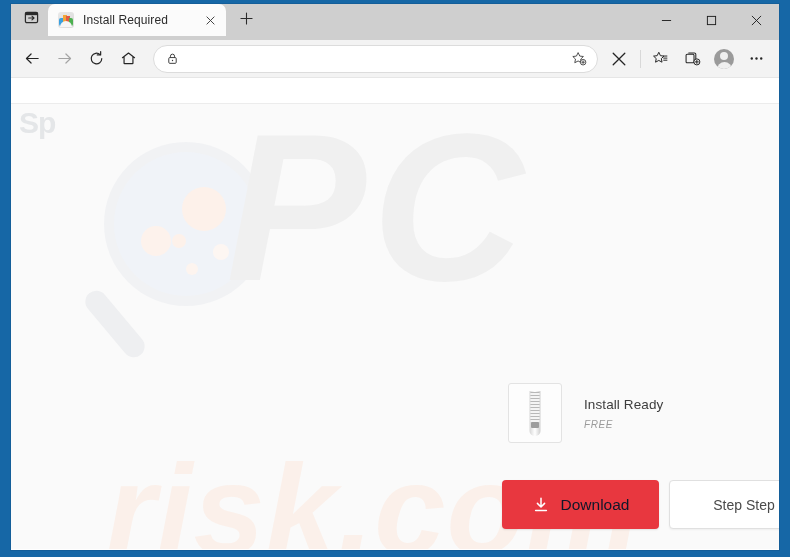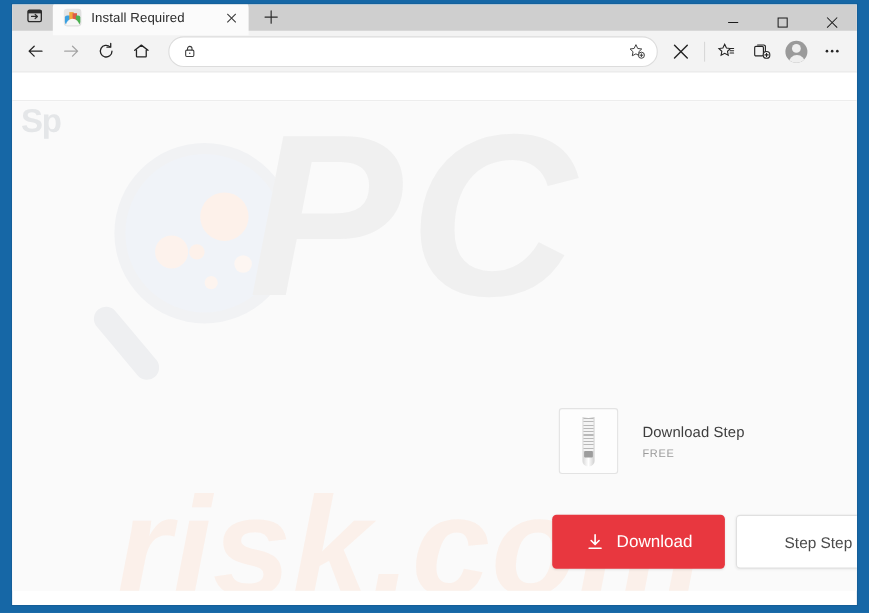--- a/index.html
+++ b/index.html
@@ -25,24 +25,24 @@
     left: 11px; top: 4px;
     width: 768px; height: 546px;
     background: #ffffff;
     overflow: hidden;
     box-shadow: 0 0 0 1px rgba(0,0,0,0.08);
   }
 
   
   .tabstrip {
     position: relative;
-    height: 24px;
+    height: 36px;
     background: #cfcfcf;
     display: flex;
-    align-items: center;
+    align-items: flex-start;
   }
 
   .tab-actions-btn {
     width: 28px; height: 26px;
     margin: 0 3px 3px 6px;
     border-radius: 3px;
     display: flex; align-items: center; justify-content: center;
     cursor: pointer;
   }
   .tab-actions-btn svg { display:block; }
@@ -299,36 +299,37 @@
   .dl-title {
     font-size: 13.5px;
     color: #3d3d3d;
     letter-spacing: .1px;
     margin-bottom: 7px;
   }
   .dl-sub {
     font-size: 10px;
     color: #9a9a9a;
     letter-spacing: .6px;
+    font-style: italic;
   }
 
   
   .btn-row {
     position: absolute;
     left: 491px; top: 376px;
     display: flex;
     align-items: flex-start;
   }
 
   .btn-download {
     width: 157px; height: 49px;
     background: #e8373f;
     border: none;
     border-radius: 4px;
-    color: #ffffff;
+    color: #0f172a;
     font-size: 15.5px;
     font-family: "Liberation Sans", sans-serif;
     display: flex;
     align-items: center;
     justify-content: center;
     gap: 11px;
     cursor: pointer;
     box-shadow: 0 1px 2px rgba(0,0,0,.10);
   }
 
@@ -509,21 +510,21 @@
       <div class="wm-pc">PC</div>
       <div class="wm-risk">risk.com</div>
 
       <div class="dl-row">
         <div class="zip-icon">
           <span class="zip-body"></span>
           <span class="zip-teeth"></span>
           <span class="zip-pull"></span>
         </div>
         <div class="dl-text">
-          <div class="dl-title">Download Step</div>
+          <div class="dl-title">Install Ready</div>
           <div class="dl-sub">FREE</div>
         </div>
       </div>
 
       <div class="btn-row">
         <button class="btn-download">
           <svg width="18" height="18" viewBox="0 0 18 18">
             <path d="M9 2.2v8.4M5.4 7.4 9 11l3.6-3.6" fill="none" stroke="#ffffff" stroke-width="1.5" stroke-linecap="round" stroke-linejoin="round"></path>
             <path d="M3.6 14.4h10.8" stroke="#ffffff" stroke-width="1.5" stroke-linecap="round"></path>
           </svg>

